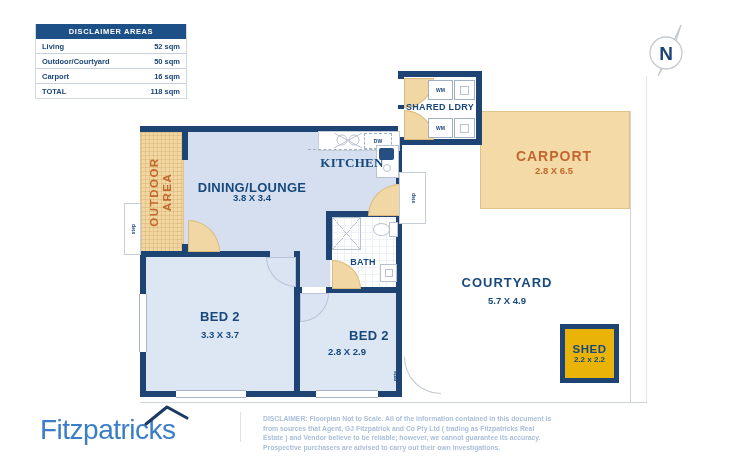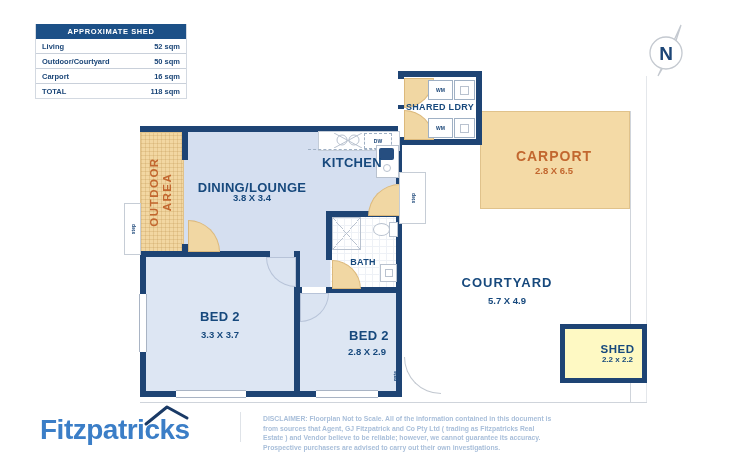--- a/index.html
+++ b/index.html
@@ -43,38 +43,38 @@
   .tinytext{font-size:5px;font-weight:bold;color:#1b4678;}
   .vert{writing-mode:vertical-rl;transform:rotate(180deg);}
   .fixture{background:#fff;border:1px solid #b9c2cf;}
   .dashedbox{background:#fff;border:1px dashed #9fb0c4;display:flex;align-items:center;justify-content:center;}
   .wmbox{background:#fff;border:1px solid #9fb0c4;display:flex;align-items:center;justify-content:center;}
   .cross{background:
      linear-gradient(to top right,transparent 49.2%,#b9c2cf 49.2% 50.8%,transparent 50.8%),
      linear-gradient(to bottom right,transparent 49.2%,#b9c2cf 49.2% 50.8%,transparent 50.8%);}
   .stepbox{background:#fff;border:1px solid #c6cdd6;display:flex;align-items:center;justify-content:center;}
   
-  .brand{font-size:28px;font-weight:bold;color:#3b7ec7;letter-spacing:-.5px;}
+  .brand{font-size:28px;font-weight:normal;color:#3b7ec7;letter-spacing:-.5px;}
   .disc{width:292px;font-size:6.8px;line-height:9.5px;color:#a9bfda;font-weight:bold;}
   .suburb{font-size:21px;font-weight:bold;color:#4d84c7;text-align:right;line-height:22px;}
   .address{font-size:14.5px;font-weight:bold;color:#1c4576;text-align:right;}
   .outdoorlbl{display:flex;align-items:center;justify-content:center;}
   .outdoorlbl .inner{transform:rotate(-90deg);text-align:center;font-weight:bold;color:#c2672f;
                      font-size:11.5px;letter-spacing:1.5px;line-height:13px;white-space:nowrap;}
-  .shed{background:#fef9c3;border:5px solid #1e4474;display:flex;flex-direction:column;align-items:center;justify-content:center;padding-left:28px;}
+  .shed{background:#eab308;border:5px solid #1e4474;display:flex;flex-direction:column;align-items:center;justify-content:center;}
   .shedname{font-size:11.5px;font-weight:bold;color:#17497d;letter-spacing:.5px;}
   .sheddims{font-size:8px;font-weight:bold;color:#17497d;}
 </style>
 </head>
 <body>
 
 <div id="canvas">
 
   <div class="abs tbl">
-    <div class="tbl-head">APPROXIMATE SHED</div>
+    <div class="tbl-head">DISCLAIMER AREAS</div>
     <div class="tbl-row">
       <span>Living</span>
       <span>52 sqm</span>
     </div>
     <div class="tbl-row">
       <span>Outdoor/Courtyard</span>
       <span>50 sqm</span>
     </div>
     <div class="tbl-row">
       <span>Carport</span>
@@ -184,31 +184,31 @@
   </div>
 
   <div class="abs outdoorlbl" style="left:140px;top:132px;width:42px;height:119px;">
     <div class="inner">
       <div>OUTDOOR</div>
       <div>AREA</div>
     </div>
   </div>
   <div class="abs rname" style="left:252px;top:180px;text-align:right;">DINING/LOUNGE</div>
   <div class="abs rdims" style="left:252px;top:192px;">3.8 X 3.4</div>
-  <div class="abs rname" style="left:352px;top:155px;">KITCHEN</div>
+  <div class="abs rname" style="left:352px;top:155px;font-family:Liberation Serif, serif;">KITCHEN</div>
   <div class="abs rname small" style="left:440px;top:102px;">SHARED LDRY</div>
   <div class="abs rname orange" style="left:554px;top:148px;font-size:14px;letter-spacing:1px;">CARPORT</div>
   <div class="abs rdims orange" style="left:554px;top:165px;">2.8 X 6.5</div>
   <div class="abs rname" style="left:507px;top:275px;letter-spacing:1px;">COURTYARD</div>
   <div class="abs rdims" style="left:507px;top:295px;">5.7 X 4.9</div>
   <div class="abs rname small" style="left:363px;top:257px;">BATH</div>
   <div class="abs rname" style="left:220px;top:309px;">BED 2</div>
   <div class="abs rdims" style="left:220px;top:329px;">3.3 X 3.7</div>
   <div class="abs rname" style="left:347px;top:328px;padding-left:44px;">BED 2</div>
-  <div class="abs rdims" style="left:347px;top:346px;margin-left:20px;">2.8 X 2.9</div>
+  <div class="abs rdims" style="left:347px;top:346px;">2.8 X 2.9</div>
 
   <div class="abs shed" style="left:560px;top:324px;width:49px;height:49px;">
     <div class="shedname">SHED</div>
     <div class="sheddims">2.2 x 2.2</div>
   </div>
 
   <div class="abs brand" style="left:40px;top:414px;">Fitzpatricks</div>
   <svg class="abs" style="left:142px;top:404px;" width="52" height="24" viewBox="0 0 52 24">
     <polyline points="4,20 25,3 45,14" fill="none" stroke="#1a3a66" stroke-width="3" stroke-linecap="round" stroke-linejoin="round"></polyline>
   </svg>

